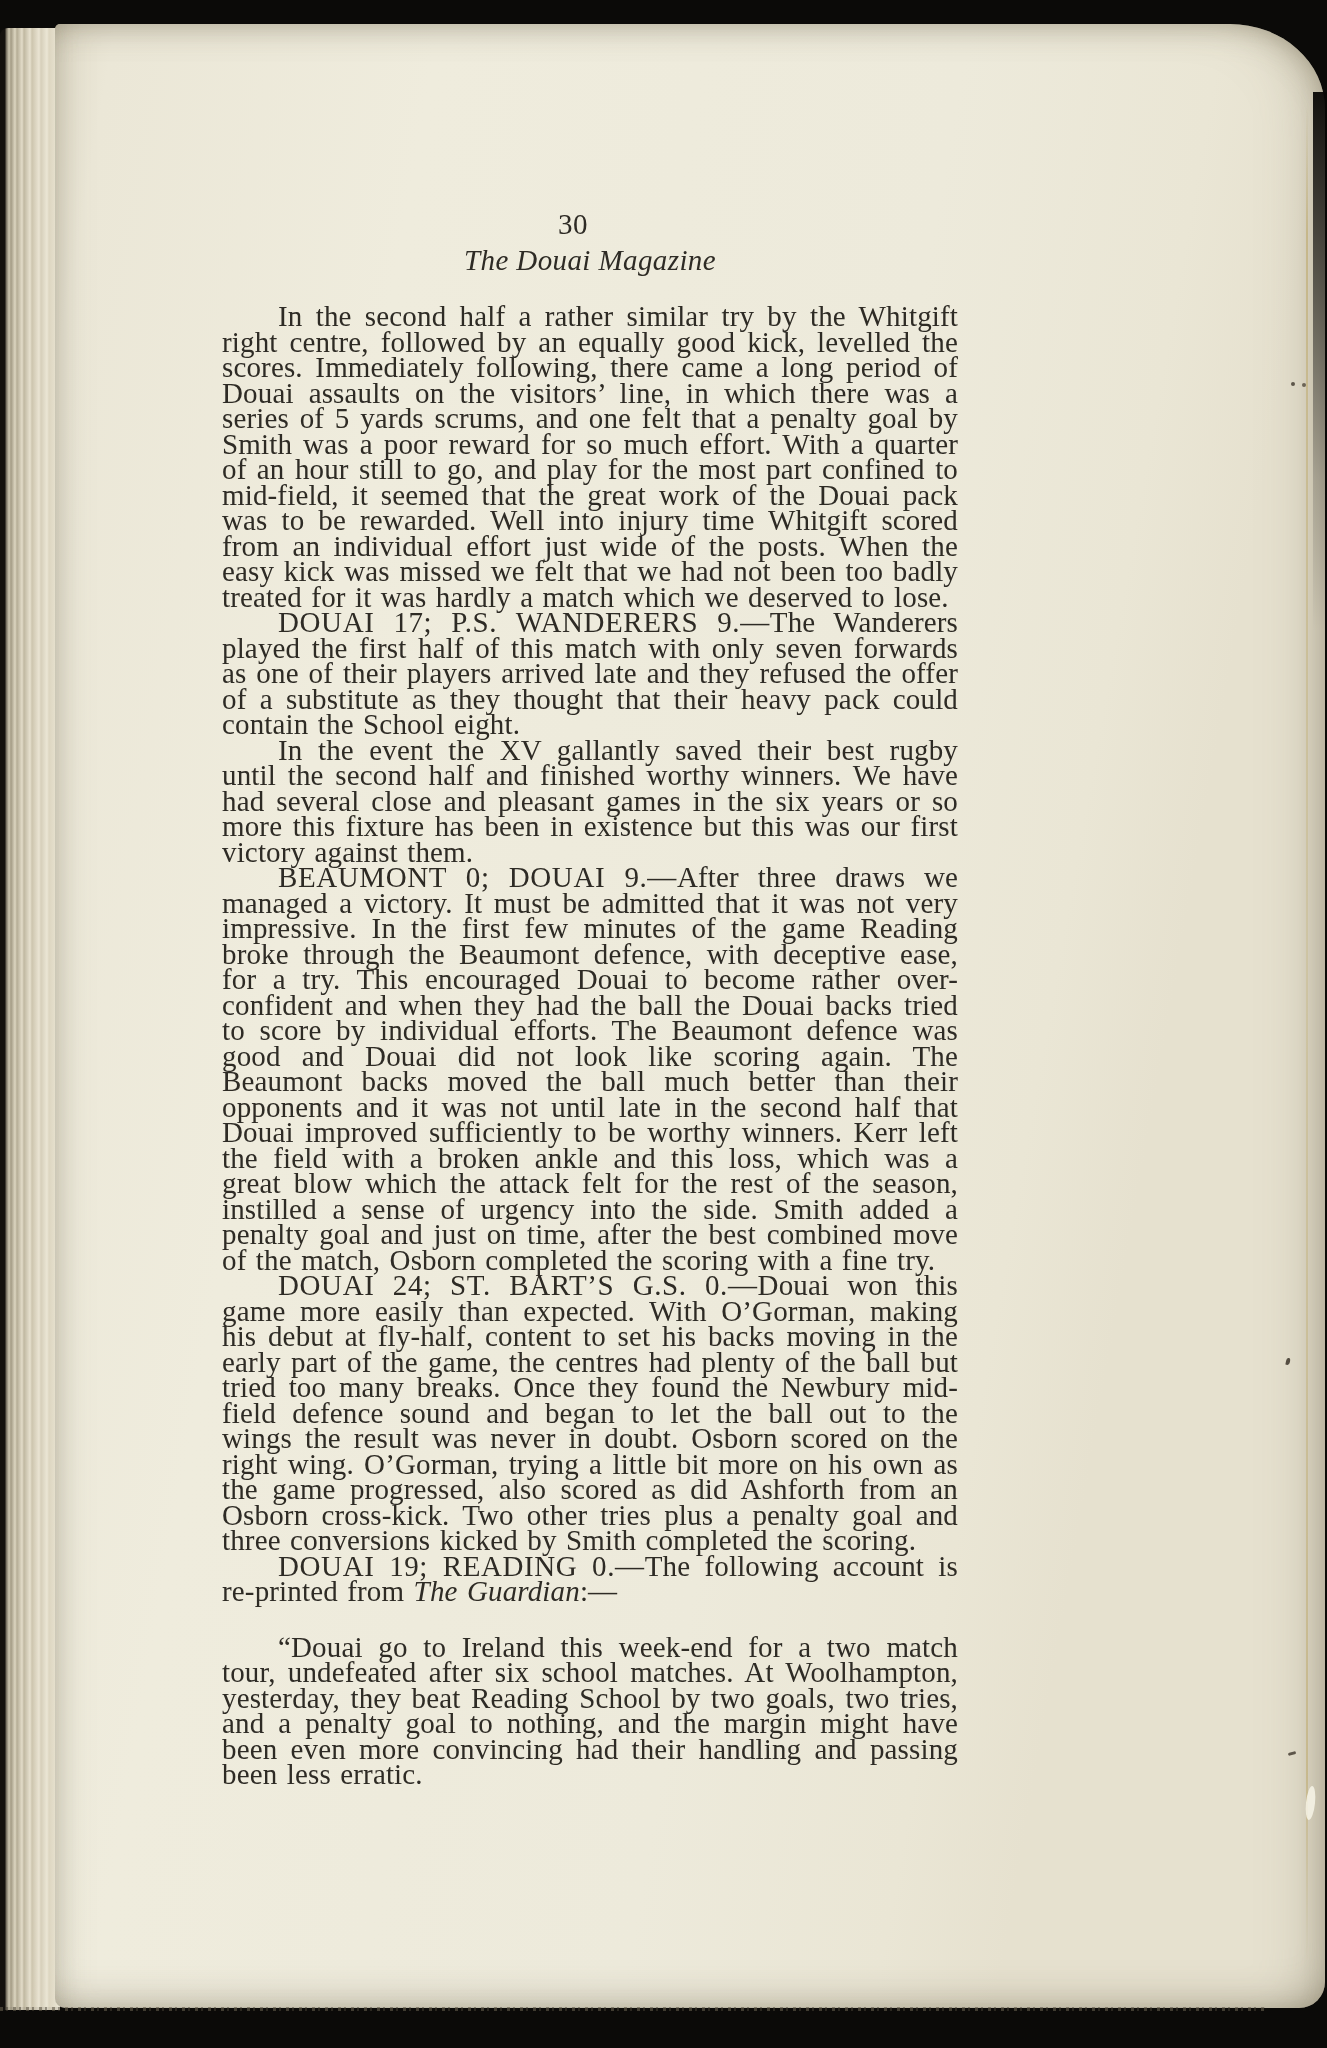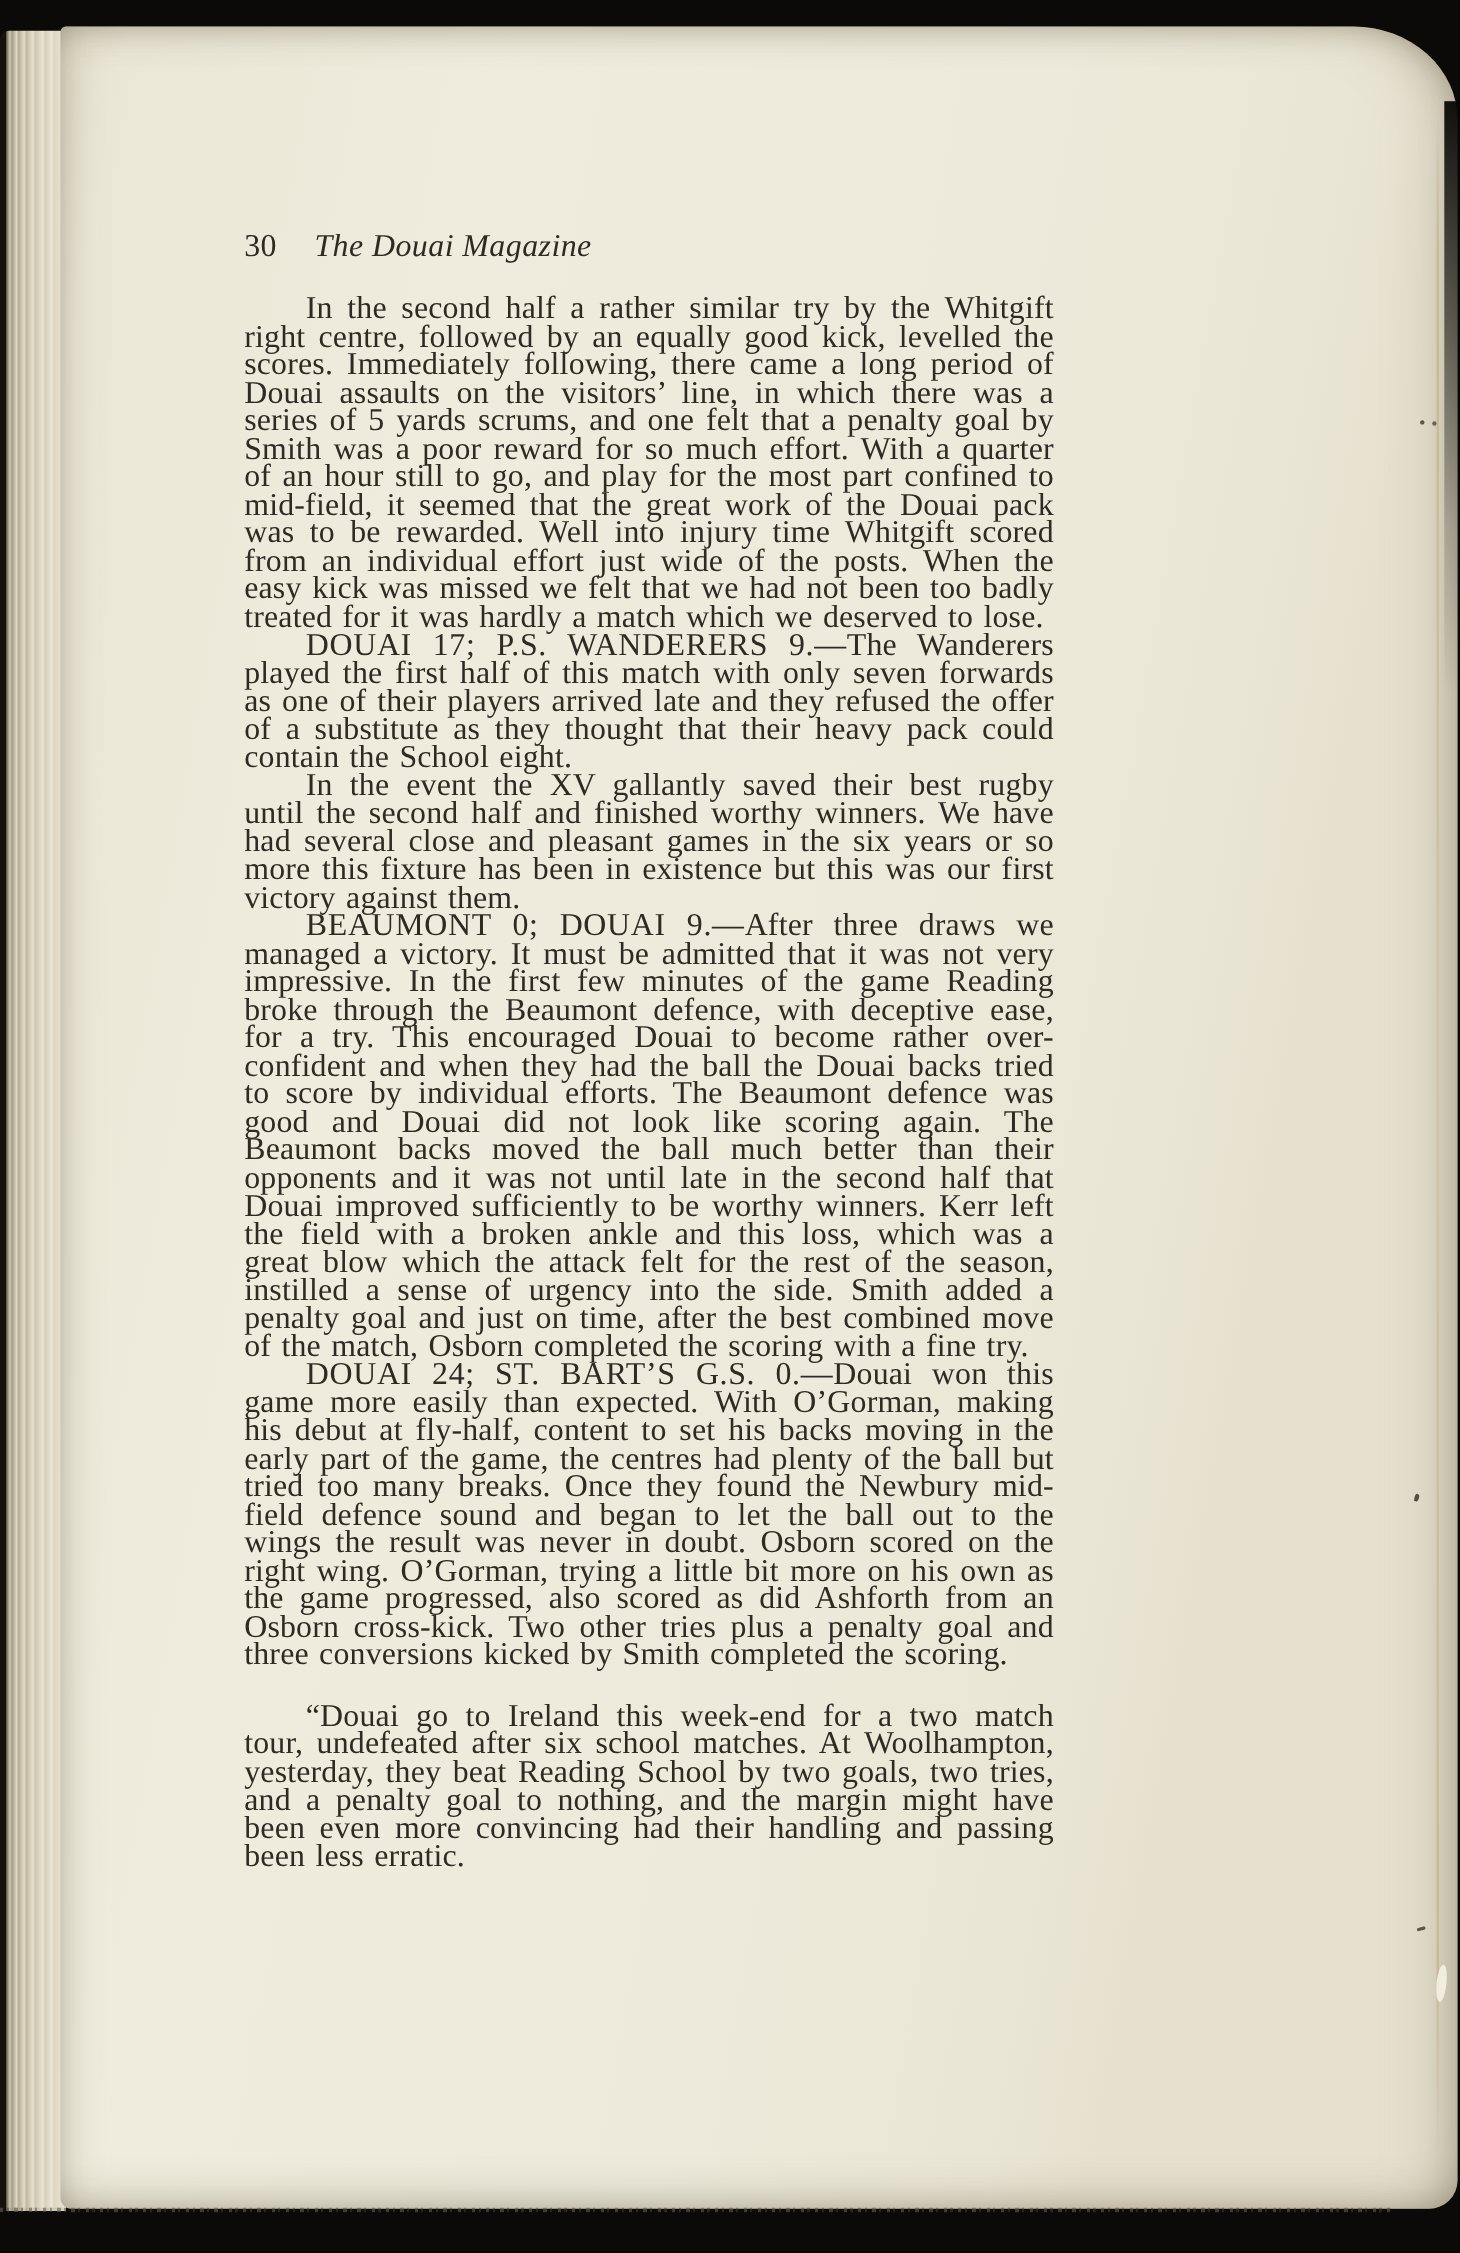--- a/index.html
+++ b/index.html
@@ -138,25 +138,26 @@
   
   .text-block {
     position: absolute;
     left: 167px;
     top: 182px;
     width: 736px;
     color: #2e2b25;
   }
   .page-header {
     display: flex;
-    align-items: flex-start;
+    align-items: center;
     margin: 0 0 26px 0;
     font-size: 29px;
     line-height: 36px;
     letter-spacing: .4px;
+    flex-direction: column;
   }
   .page-number {
     margin-right: 34px;
   }
   .magazine-title {
     font-style: italic;
   }
   .text-block p {
     margin: 0;
     font-size: 29px;
@@ -198,20 +199,21 @@
       <p class="intro">In the second half a rather similar try by the Whitgift right centre, followed by an equally good kick, levelled the scores. Immediately following, there came a long period of Douai assaults on the visitors’ line, in which there was a series of 5 yards scrums, and one felt that a penalty goal by Smith was a poor reward for so much effort. With a quarter of an hour still to go, and play for the most part confined to mid-field, it seemed that the great work of the Douai pack was to be rewarded. Well into injury time Whitgift scored from an individual effort just wide of the posts. When the easy kick was missed we felt that we had not been too badly treated for it was hardly a match which we deserved to lose.</p>
 
       <p class="section"><span class="match-heading">DOUAI 17; P.S. WANDERERS 9.—</span><span>The Wanderers played the first half of this match with only seven forwards as one of their players arrived late and they refused the offer of a substitute as they thought that their heavy pack could contain the School eight.</span></p>
 
       <p class="cont">In the event the XV gallantly saved their best rugby until the second half and finished worthy winners. We have had several close and pleasant games in the six years or so more this fixture has been in existence but this was our first victory against them.</p>
 
       <p class="section"><span class="match-heading">BEAUMONT 0; DOUAI 9.—</span><span>After three draws we managed a victory. It must be admitted that it was not very impressive. In the first few minutes of the game Reading broke through the Beaumont defence, with deceptive ease, for a try. This encouraged Douai to become rather over-confident and when they had the ball the Douai backs tried to score by individual efforts. The Beaumont defence was good and Douai did not look like scoring again. The Beaumont backs moved the ball much better than their opponents and it was not until late in the second half that Douai improved sufficiently to be worthy winners. Kerr left the field with a broken ankle and this loss, which was a great blow which the attack felt for the rest of the season, instilled a sense of urgency into the side. Smith added a penalty goal and just on time, after the best combined move of the match, Osborn completed the scoring with a fine try.</span></p>
 
       <p class="section"><span class="match-heading">DOUAI 24; ST. BART’S G.S. 0.—</span><span>Douai won this game more easily than expected. With O’Gorman, making his debut at fly-half, content to set his backs moving in the early part of the game, the centres had plenty of the ball but tried too many breaks. Once they found the Newbury mid-field defence sound and began to let the ball out to the wings the result was never in doubt. Osborn scored on the right wing. O’Gorman, trying a little bit more on his own as the game progressed, also scored as did Ashforth from an Osborn cross-kick. Two other tries plus a penalty goal and three conversions kicked by Smith completed the scoring.</span></p>
 
+      <p class="section"><span class="match-heading">DOUAI 19; READING 0.—</span><span>The following account is re-printed from </span><span class="italic">The Guardian</span><span>:—</span></p>
 
       <p class="quote">“Douai go to Ireland this week-end for a two match tour, undefeated after six school matches. At Woolhampton, yesterday, they beat Reading School by two goals, two tries, and a penalty goal to nothing, and the margin might have been even more convincing had their handling and passing been less erratic.</p>
 
 
     </div>
   </div>
 
   <div class="right-shade"></div>
   <div class="bottom-grain"></div>
 

